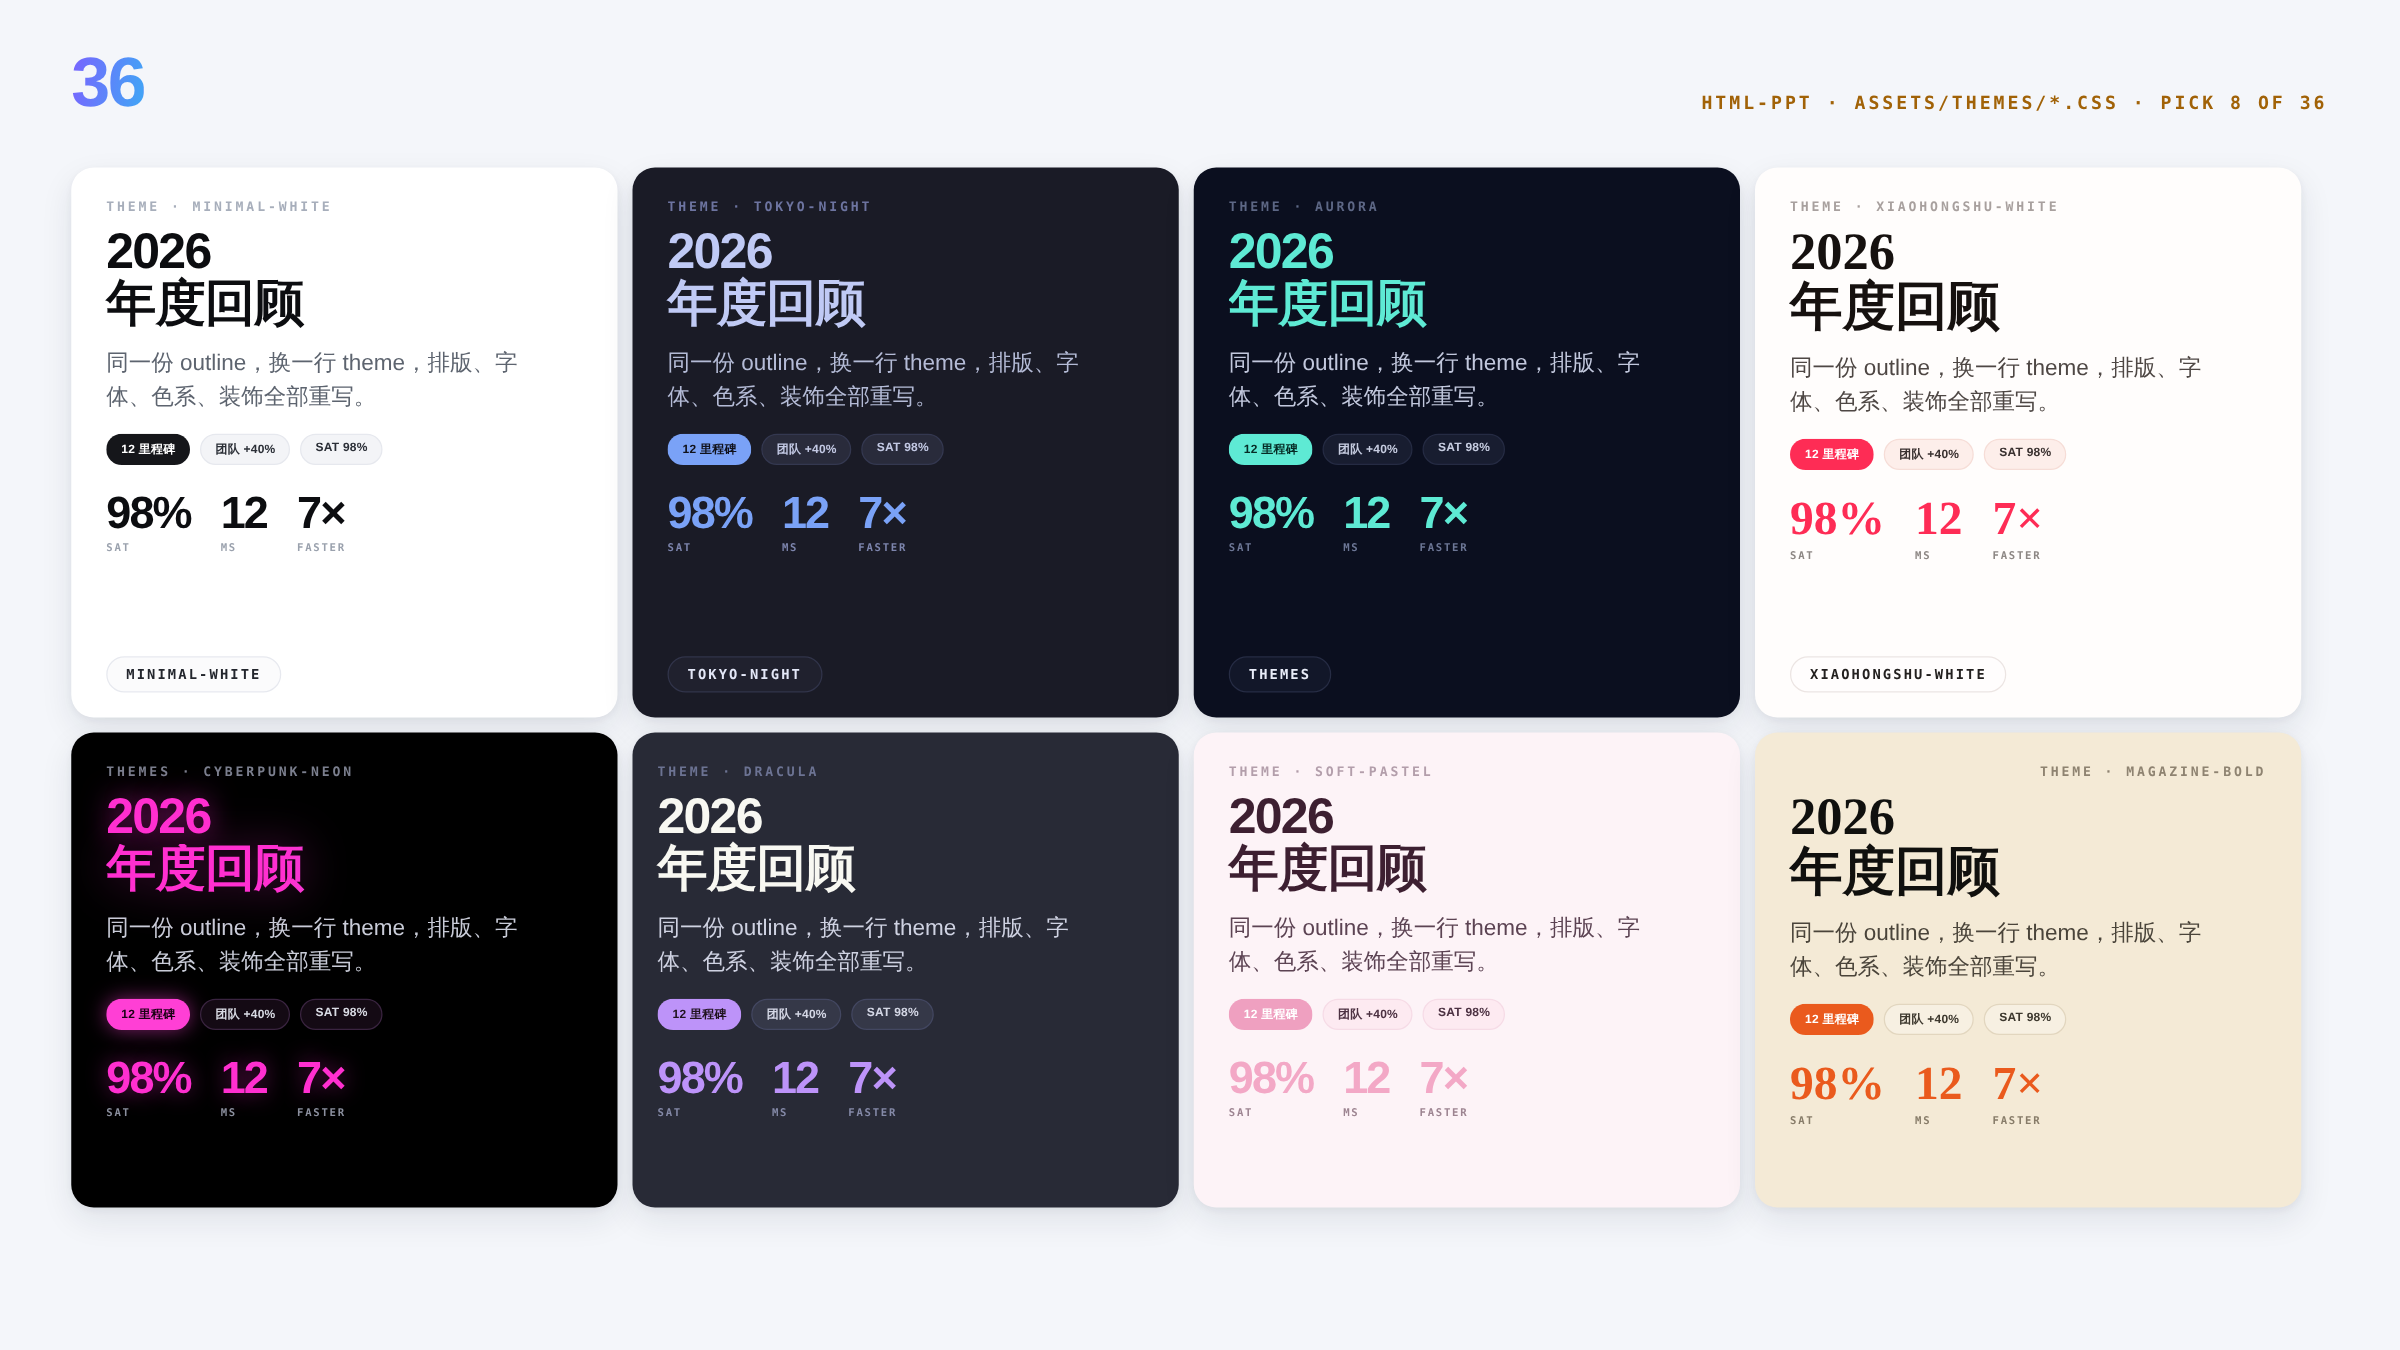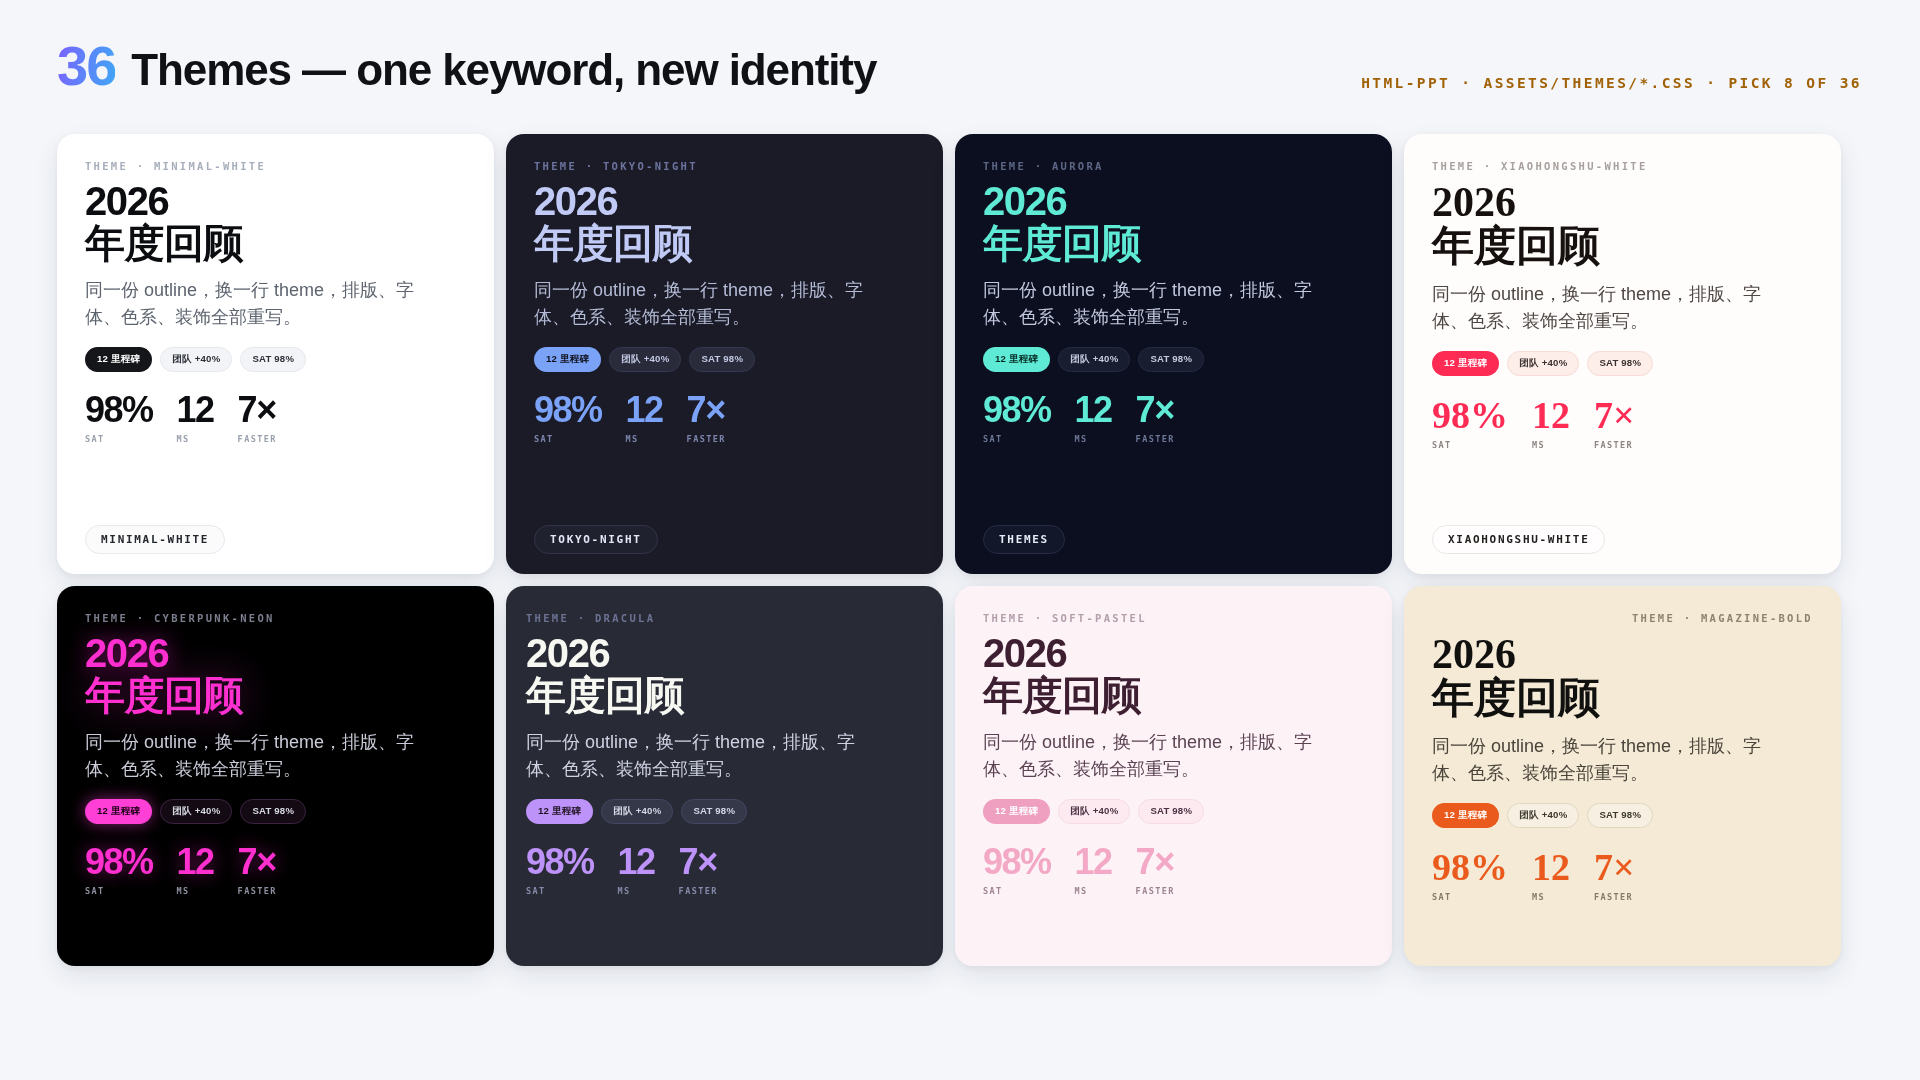--- a/index.html
+++ b/index.html
@@ -11,21 +11,21 @@
   }
   .page { width: 1920px; height: 1080px; position: relative; }
 
   
   .header {
     position: absolute; top: 0; left: 0; right: 0; height: 128px;
     display: flex; align-items: flex-end; justify-content: space-between;
     padding: 0 58px 0 57px;
   }
   .title-wrap {
-    display: flex; align-items: baseline; gap: 16px;
+    display: flex; align-items: baseline; gap: 29px;
     padding-bottom: 30px;
   }
   .title-count {
     font-size: 56px; font-weight: 800; letter-spacing: -2px;
     background: linear-gradient(100deg, #7b61ff 0%, #3ea8f5 100%);
     -webkit-background-clip: text; background-clip: text;
     -webkit-text-fill-color: transparent; color: transparent;
     font-family: "Liberation Sans", sans-serif;
   }
   .title-main {
@@ -210,21 +210,20 @@
   .t-mag .stat-lab { color:#877c69; }
 </style>
 </head>
 <body>
 
 <div class="page">
 
   <div class="header">
     <div class="title-wrap">
       <span class="title-count">36</span>
-      <span class="title-main">Themes — one keyword, new identity</span>
     </div>
     <div class="header-meta">HTML-PPT · ASSETS/THEMES/*.CSS · PICK 8 OF 36</div>
   </div>
 
   <div class="grid">
 
     <div class="card t-minimal">
       <div class="eyebrow">THEME · MINIMAL-WHITE</div>
       <div class="headline">
         <span class="hl-year">2026</span>
@@ -342,21 +341,21 @@
           <span class="stat-val">7×</span>
           <span class="stat-lab">FASTER</span>
         </div>
       </div>
       <div class="card-foot">
         <span class="foot-pill">XIAOHONGSHU-WHITE</span>
       </div>
     </div>
 
     <div class="card row2 t-cyber">
-      <div class="eyebrow">THEME · CYBERPUNK-NEON</div>
+      <div class="eyebrow">THEMES · CYBERPUNK-NEON</div>
       <div class="headline">
         <span class="hl-year">2026</span>
         <span class="hl-cn">年度回顾</span>
       </div>
       <div class="lede">同一份 outline，换一行 theme，排版、字体、色系、装饰全部重写。</div>
       <div class="chips">
         <span class="chip chip-0">12 里程碑</span>
         <span class="chip chip-n">团队 +40%</span>
         <span class="chip chip-n">SAT 98%</span>
       </div>

